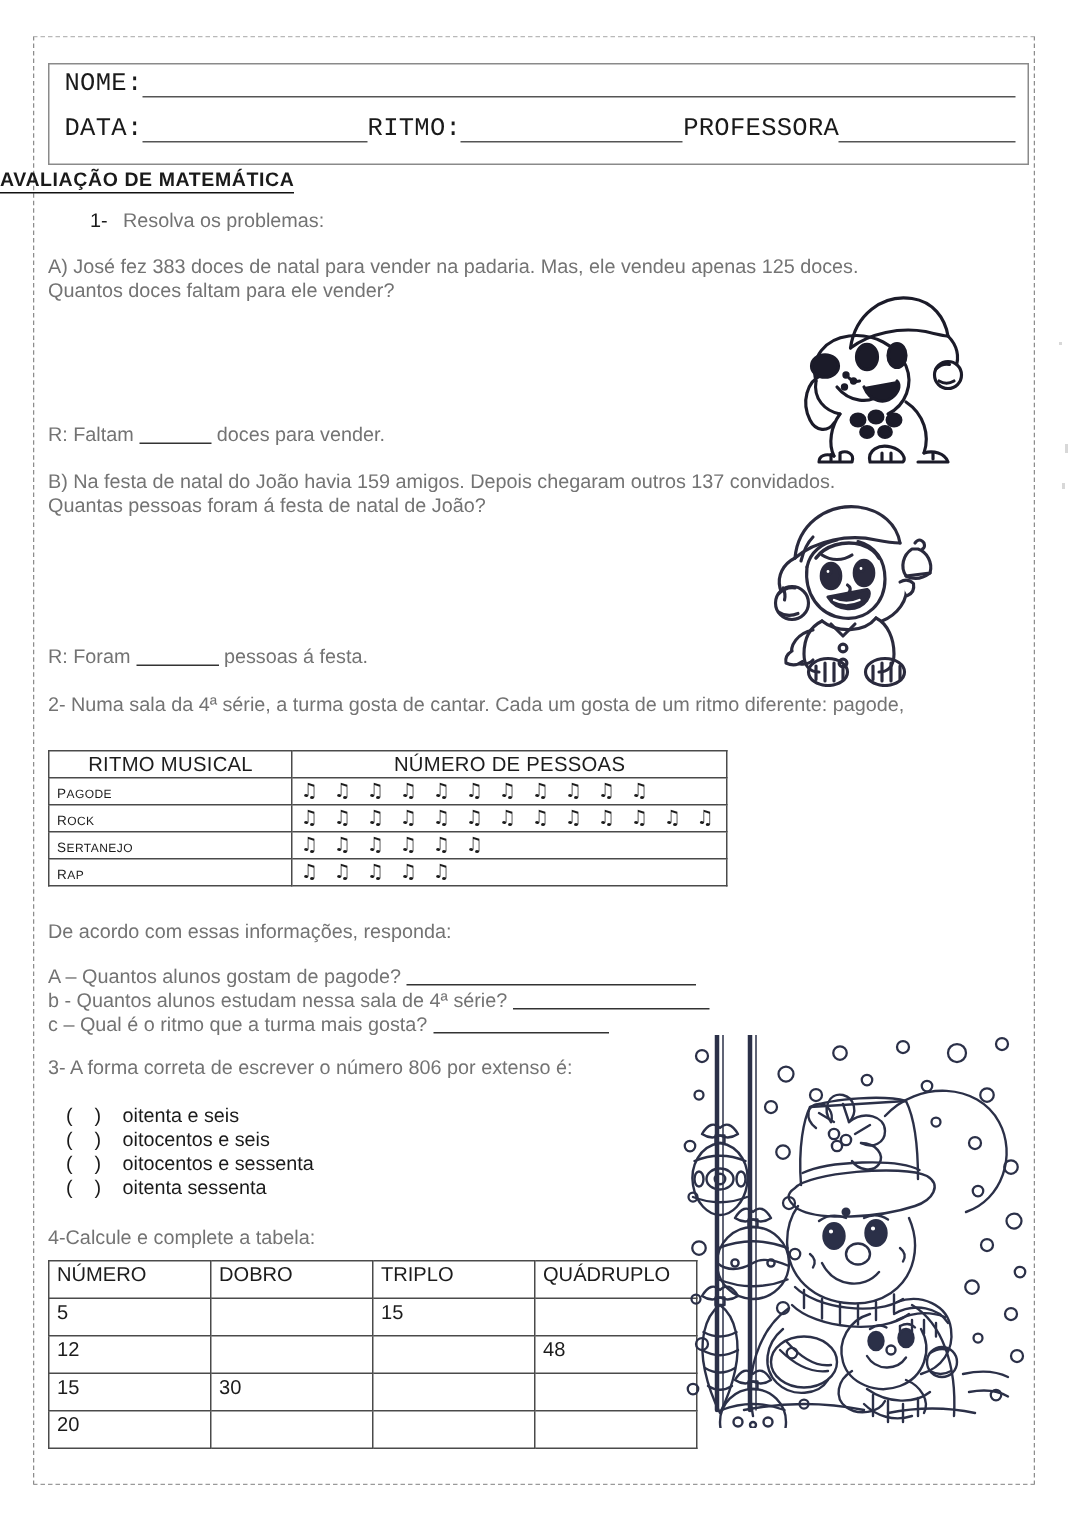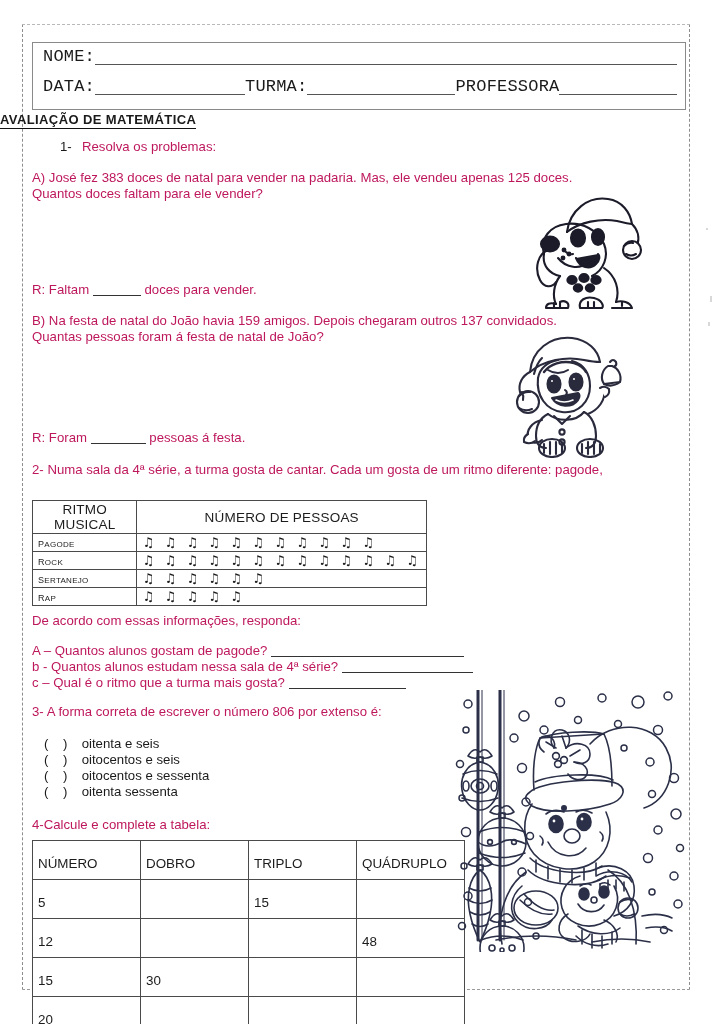--- a/index.html
+++ b/index.html
@@ -45,56 +45,56 @@
   .rule.grow{flex:1 1 auto;}
 
   .title{
     position:absolute;left:0;right:0;top:112px;
     text-align:left;
     font-size:13px;font-weight:bold;
     letter-spacing:.4px;
   }
   .title span{border-bottom:1.5px solid #111;padding-bottom:1px;}
 
-  .txt{position:absolute;font-size:13.2px;line-height:16px;color:#be185d;}
+  .txt{position:absolute;font-size:13.2px;line-height:16px;color:#737373;}
   .q-num{position:absolute;font-size:13.2px;line-height:16px;font-weight:normal;}
 
   .blank{
     display:inline-block;border-bottom:1px solid #333;
     vertical-align:-2px;height:12px;
   }
 
   
   .tbl{position:absolute;border-collapse:collapse;}
   .tbl td,.tbl th{
     border:1px solid #4a4a4a;
     font-size:13px;font-weight:normal;
     padding:1px 5px;
     text-align:left;
     color:#1c1c1c;
     background:#fff;
   }
-  #music-table{left:32px;top:500px;width:395px;padding-left:16px;}
+  #music-table{left:32px;top:500px;width:453px;padding-left:16px;}
   #music-table th{text-align:center;font-size:13.5px;letter-spacing:.2px;}
   #music-table td.rhythm{
     font-size:11px;letter-spacing:.3px;text-transform:lowercase;
     font-variant:small-caps;
   }
   #music-table td.rhythm::first-letter{font-size:13.5px;}
   .notes{font-size:13px;letter-spacing:3.1px;white-space:nowrap;line-height:15px;font-family:"DejaVu Sans",sans-serif;}
   #music-table col.c1{width:185px;}
   #music-table col.c2{width:198px;}
 
   
   .opt{position:absolute;font-size:13.2px;line-height:15.5px;}
   .opt .paren{display:inline-block;width:34px;}
 
   
   #calc-table{left:32px;top:840px;width:433px;}
-  #calc-table td{height:22px;font-size:13.4px;vertical-align:top;padding-top:15px;}
+  #calc-table td{height:22px;font-size:13.4px;vertical-align:top;padding-top:1px;}
   #calc-table col.k{width:108px;}
 
   
   .art{position:absolute;}
   .art svg{display:block;}
 </style>
 </head>
 <body>
 
 <div class="page">
@@ -102,21 +102,21 @@
   <div class="scan-frame"></div>
 
   <div class="header-box">
     <div class="hrow r1">
       <span class="hlabel">NOME:</span>
       <span class="rule grow"></span>
     </div>
     <div class="hrow r2">
       <span class="hlabel">DATA:</span>
       <span class="rule" style="width:150px"></span>
-      <span class="hlabel">TURMA:</span>
+      <span class="hlabel">RITMO:</span>
       <span class="rule" style="width:148px"></span>
       <span class="hlabel">PROFESSORA</span>
       <span class="rule grow"></span>
     </div>
   </div>
 
   <div class="title">
     <span>AVALIAÇÃO DE MATEMÁTICA</span>
   </div>
 

